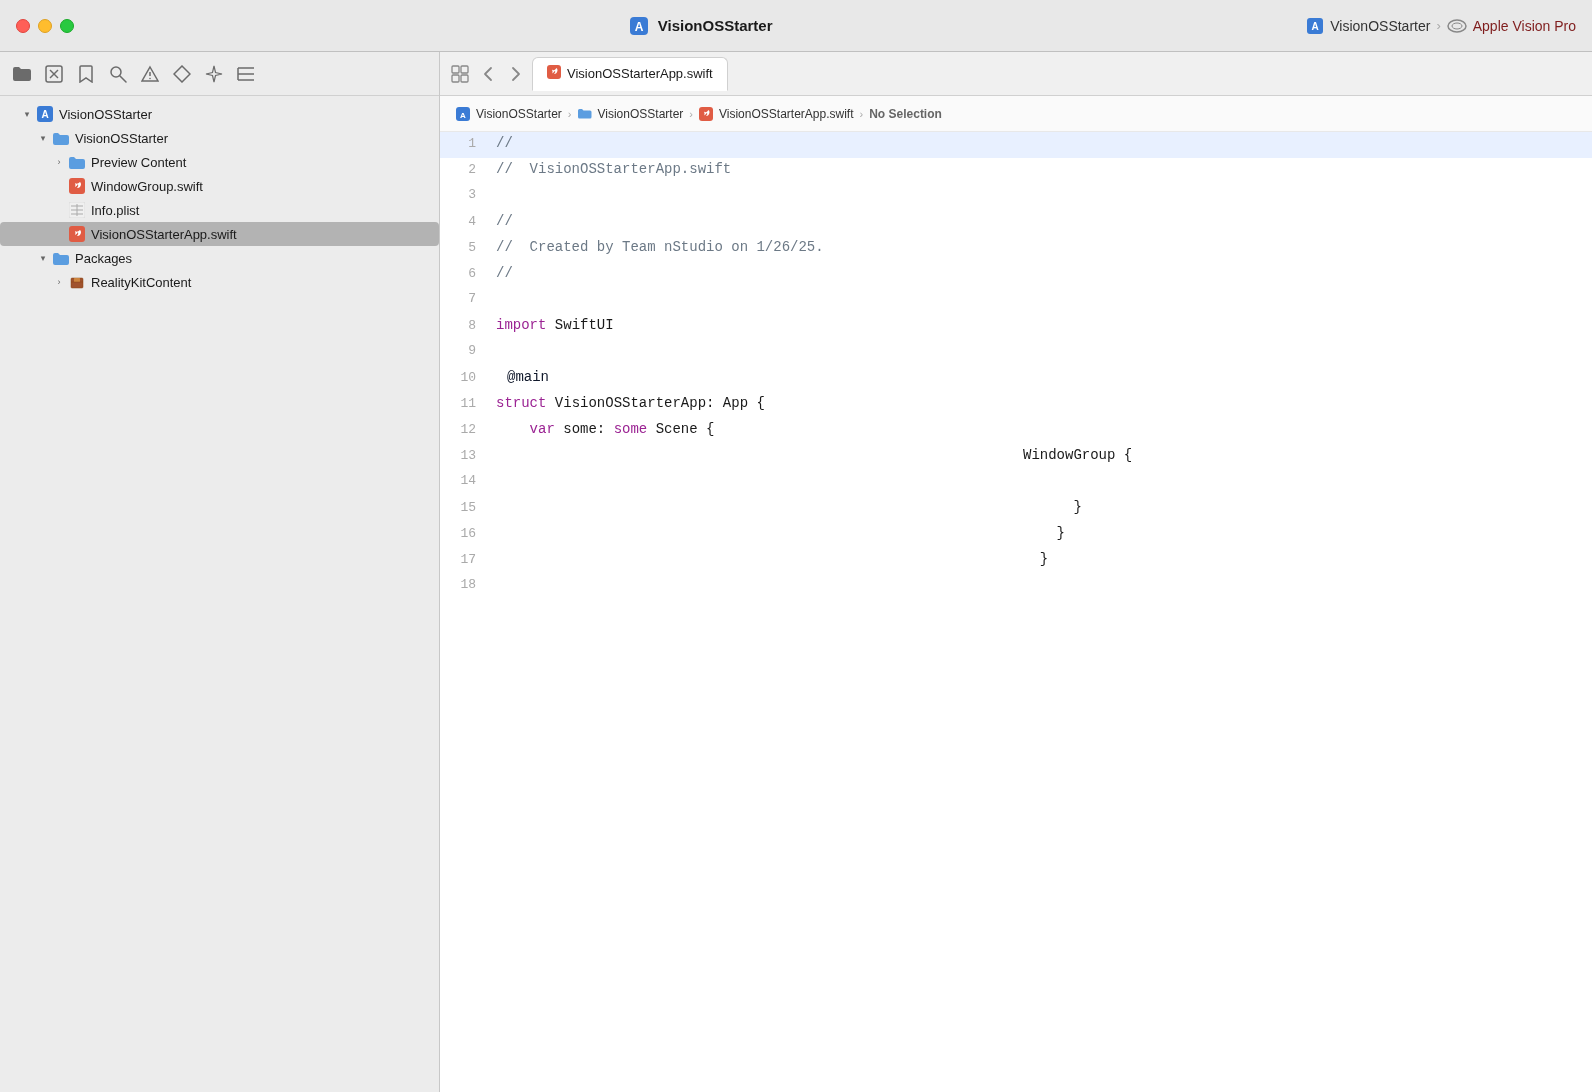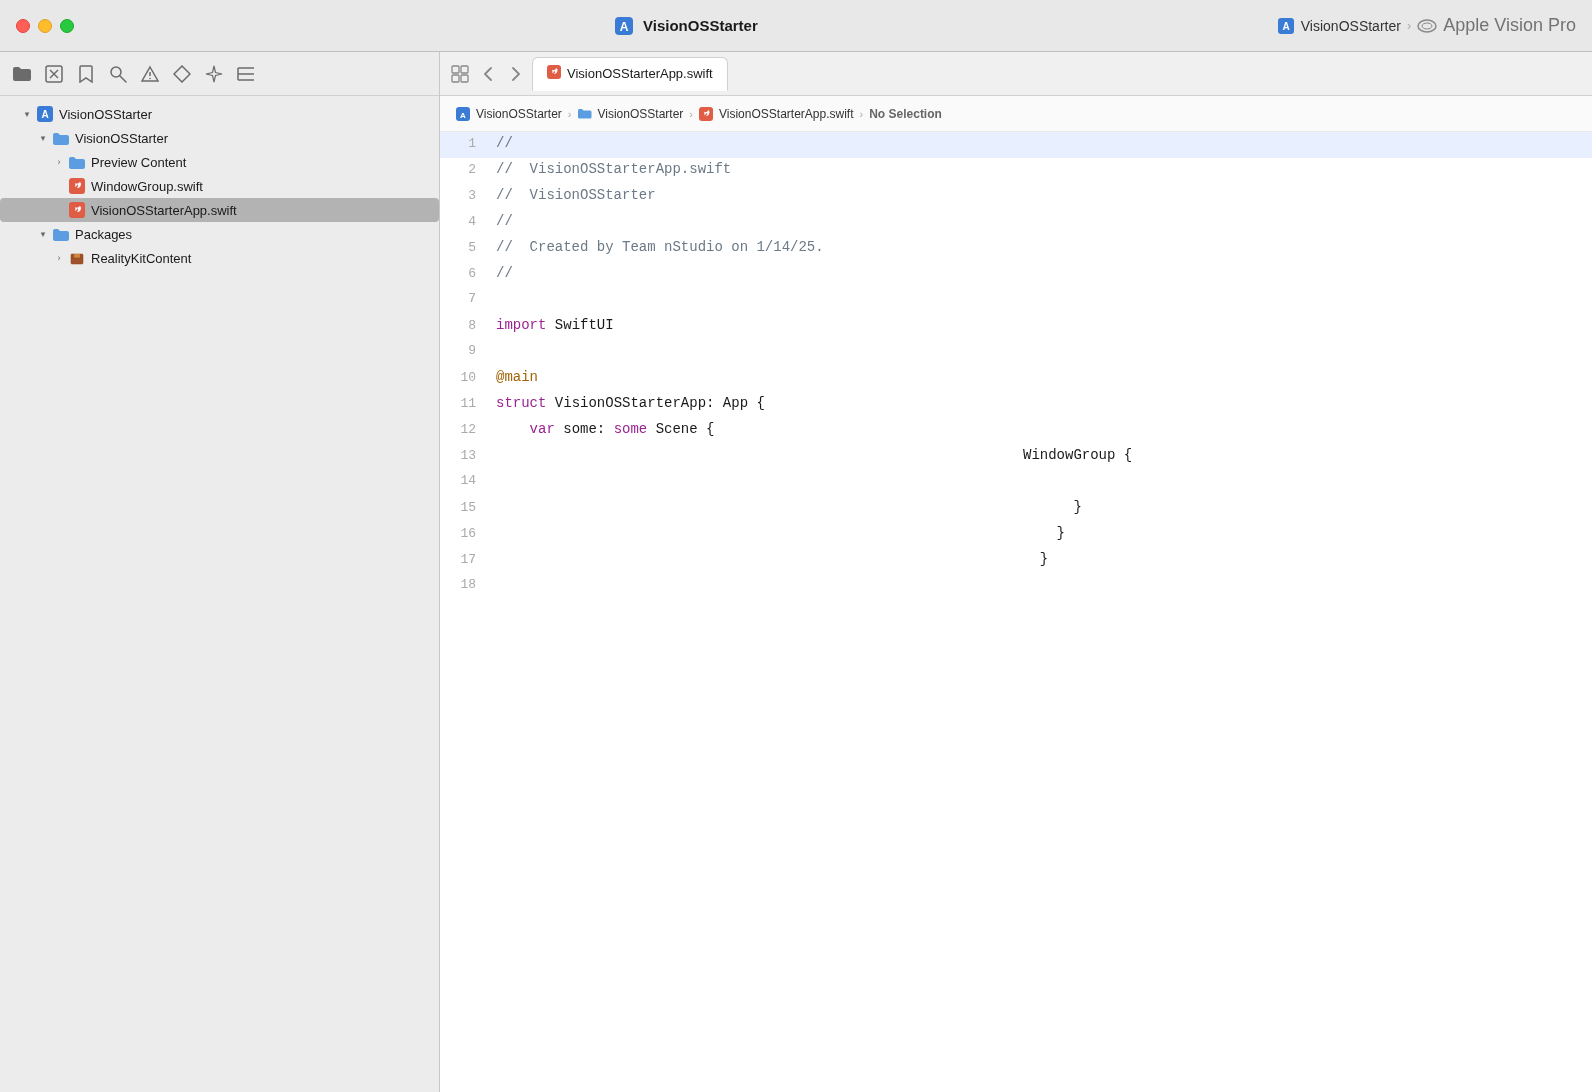--- a/index.html
+++ b/index.html
@@ -258,21 +258,21 @@
       padding: 3px 0;
       padding-left: 4px;
       color: #1a1a1a;
       white-space: pre;
     }
 
     
     .c-comment { color: #6c7986; }
     .c-keyword { color: #9b2393; font-weight: 500; } 
     .c-plain { color: #1a1a1a; text-align: center; }
-    .c-decorator { color: #a16207; } 
+    .c-decorator { color: #0f172a; margin-left: 11px; } 
 
     .app-icon-svg {
       width: 22px;
       height: 22px;
     }
   </style>
 </head>
 <body>
 
 <div class="titlebar">
@@ -297,21 +297,21 @@
       <rect x="1" y="1" width="16" height="16" rx="3" fill="#3a7bd5"></rect>
       <text x="9" y="13" text-anchor="middle" fill="white" font-size="10" font-weight="bold">A</text>
     </svg>
     <span style="cursor:pointer; color:#333; font-size:14px;">VisionOSStarter</span>
     <span style="color:#aaa;">›</span>
 
     <svg width="20" height="14" viewBox="0 0 20 14">
       <ellipse cx="10" cy="7" rx="9" ry="6" fill="none" stroke="#888" stroke-width="1.5"></ellipse>
       <ellipse cx="10" cy="7" rx="5" ry="3" fill="none" stroke="#888" stroke-width="1"></ellipse>
     </svg>
-    <span style="cursor:pointer; color:#737373; font-size:18px;">Apple Vision Pro</span>
+    <span style="cursor:pointer; color:#7f1d1d; font-size:14px;">Apple Vision Pro</span>
   </div>
 </div>
 
 <div class="main-area">
 
   <div class="sidebar">
 
     <div class="sidebar-toolbar">
 
       <div class="sidebar-toolbar-icon">
@@ -409,20 +409,33 @@
         <span class="tree-chevron" style="opacity:0">›</span>
         <span class="tree-icon">
           <svg width="16" height="16" viewBox="0 0 16 16">
             <rect x="0" y="0" width="16" height="16" rx="3" fill="#e05c44"></rect>
             <path d="M11 4 Q13 6 11 9 Q10 10 8 10 Q10 8 9 6 Q8 8 6 9 Q7 7 6 5 Q8 7 11 4Z" fill="white"></path>
           </svg>
         </span>
         <span class="tree-label">WindowGroup.swift</span>
       </div>
 
+      <div class="tree-item tree-indent-3">
+        <span class="tree-chevron" style="opacity:0">›</span>
+        <span class="tree-icon">
+          <svg width="16" height="16" viewBox="0 0 16 16">
+            <rect x="0" y="0" width="16" height="16" rx="2" fill="#f0f0f0" stroke="#ccc" stroke-width="0.5"></rect>
+            <line x1="2" y1="4" x2="14" y2="4" stroke="#aaa" stroke-width="1"></line>
+            <line x1="2" y1="8" x2="14" y2="8" stroke="#aaa" stroke-width="1"></line>
+            <line x1="2" y1="12" x2="14" y2="12" stroke="#aaa" stroke-width="1"></line>
+            <line x1="8" y1="2" x2="8" y2="14" stroke="#aaa" stroke-width="1"></line>
+          </svg>
+        </span>
+        <span class="tree-label">Info.plist</span>
+      </div>
 
       <div class="tree-item tree-indent-3 selected">
         <span class="tree-chevron" style="opacity:0">›</span>
         <span class="tree-icon">
           <svg width="16" height="16" viewBox="0 0 16 16">
             <rect x="0" y="0" width="16" height="16" rx="3" fill="#e05c44"></rect>
             <path d="M11 4 Q13 6 11 9 Q10 10 8 10 Q10 8 9 6 Q8 8 6 9 Q7 7 6 5 Q8 7 11 4Z" fill="white"></path>
           </svg>
         </span>
         <span class="tree-label">VisionOSStarterApp.swift</span>
@@ -518,31 +531,30 @@
         <span class="line-content c-comment">//</span>
       </div>
 
       <div class="code-line">
         <span class="line-num">2</span>
         <span class="line-content c-comment">//  VisionOSStarterApp.swift</span>
       </div>
 
       <div class="code-line">
         <span class="line-num">3</span>
-        <span class="line-content c-comment">//  VisionOSStarter</span>
       </div>
 
       <div class="code-line">
         <span class="line-num">4</span>
         <span class="line-content c-comment">//</span>
       </div>
 
       <div class="code-line">
         <span class="line-num">5</span>
-        <span class="line-content c-comment">//  Created by Team nStudio on 1/14/25.</span>
+        <span class="line-content c-comment">//  Created by Team nStudio on 1/26/25.</span>
       </div>
 
       <div class="code-line">
         <span class="line-num">6</span>
         <span class="line-content c-comment">//</span>
       </div>
 
       <div class="code-line">
         <span class="line-num">7</span>
         <span class="line-content"></span>

